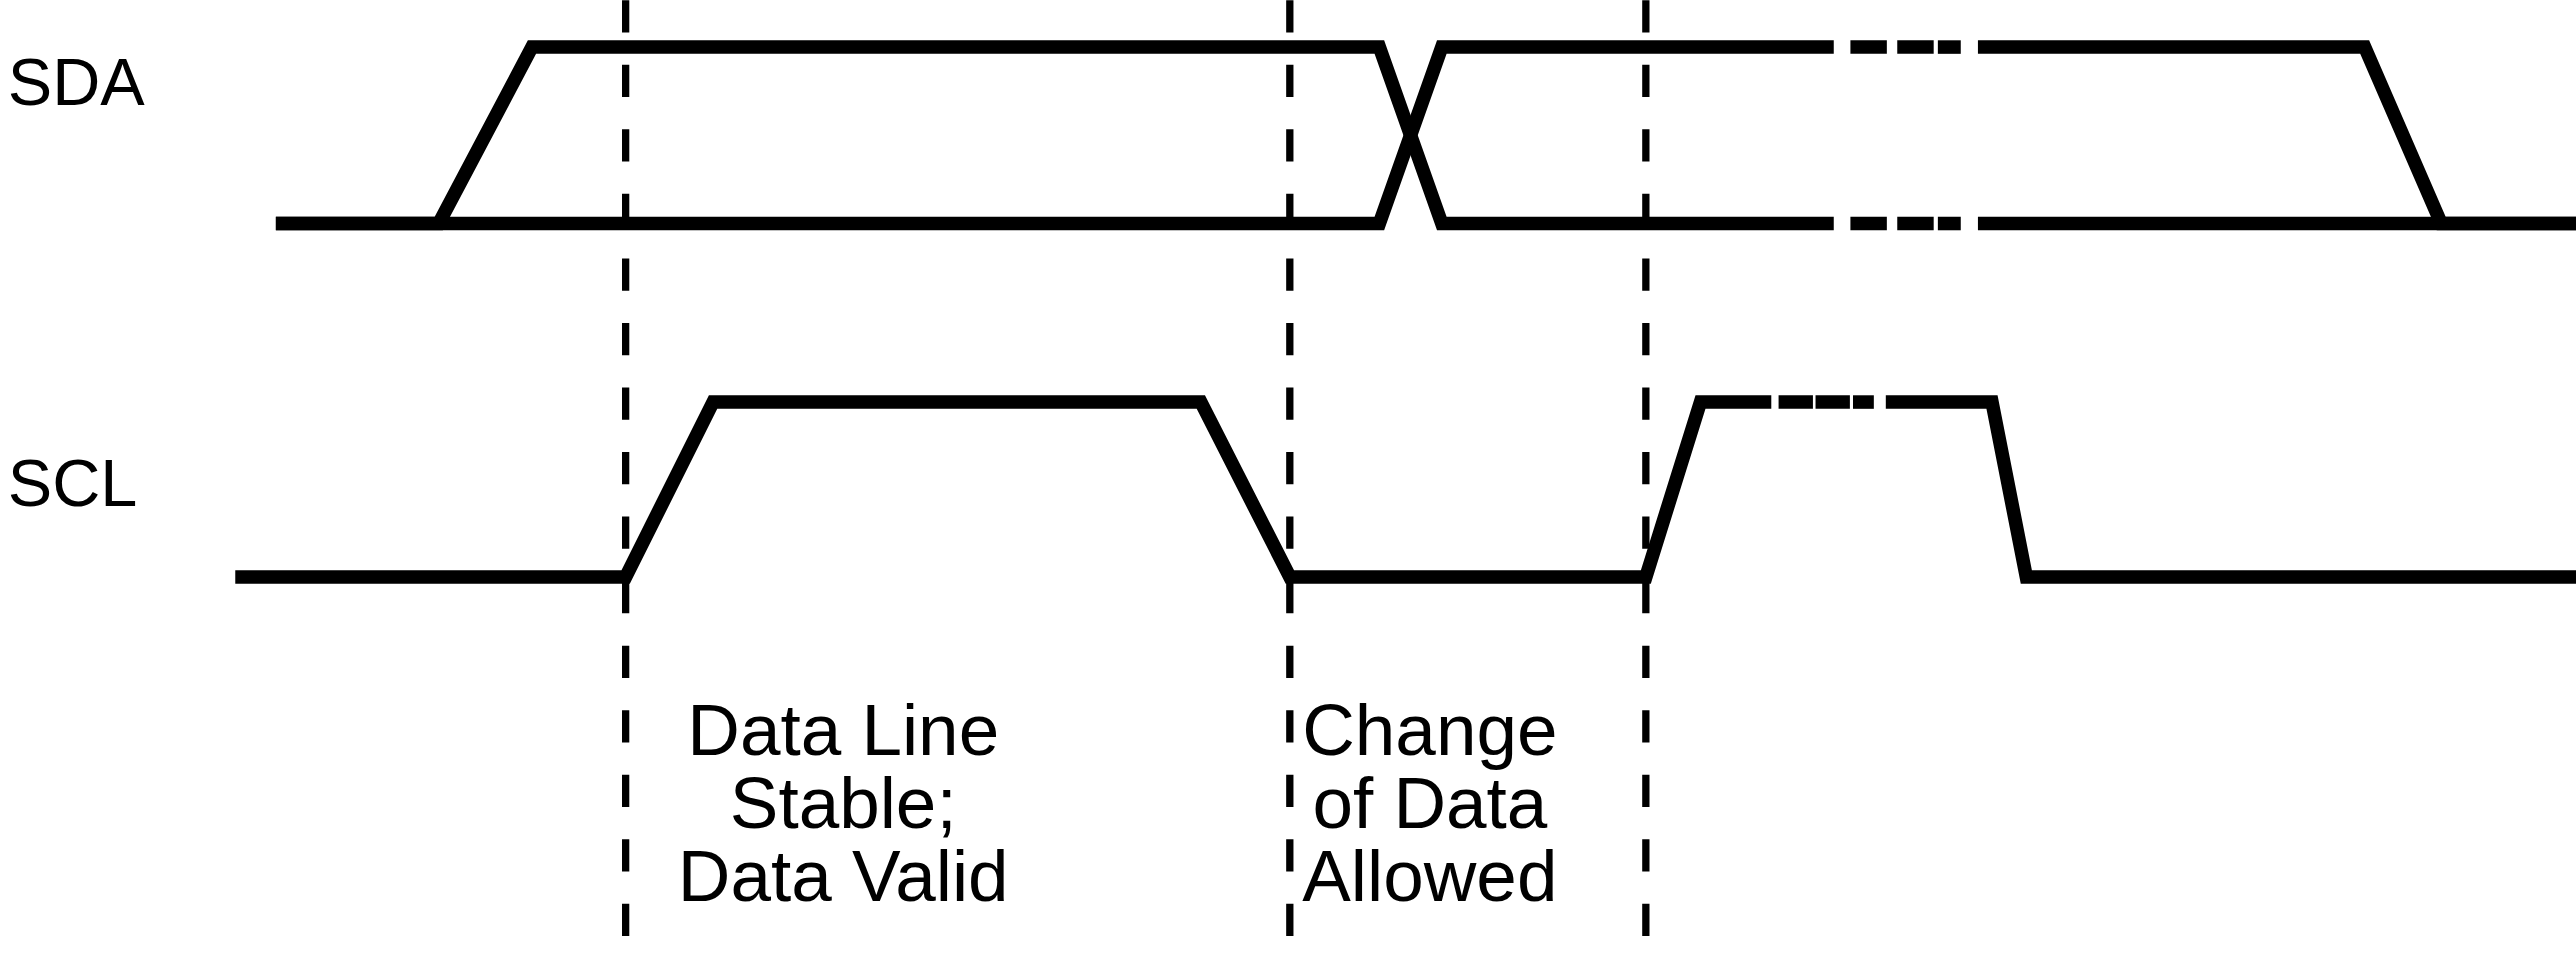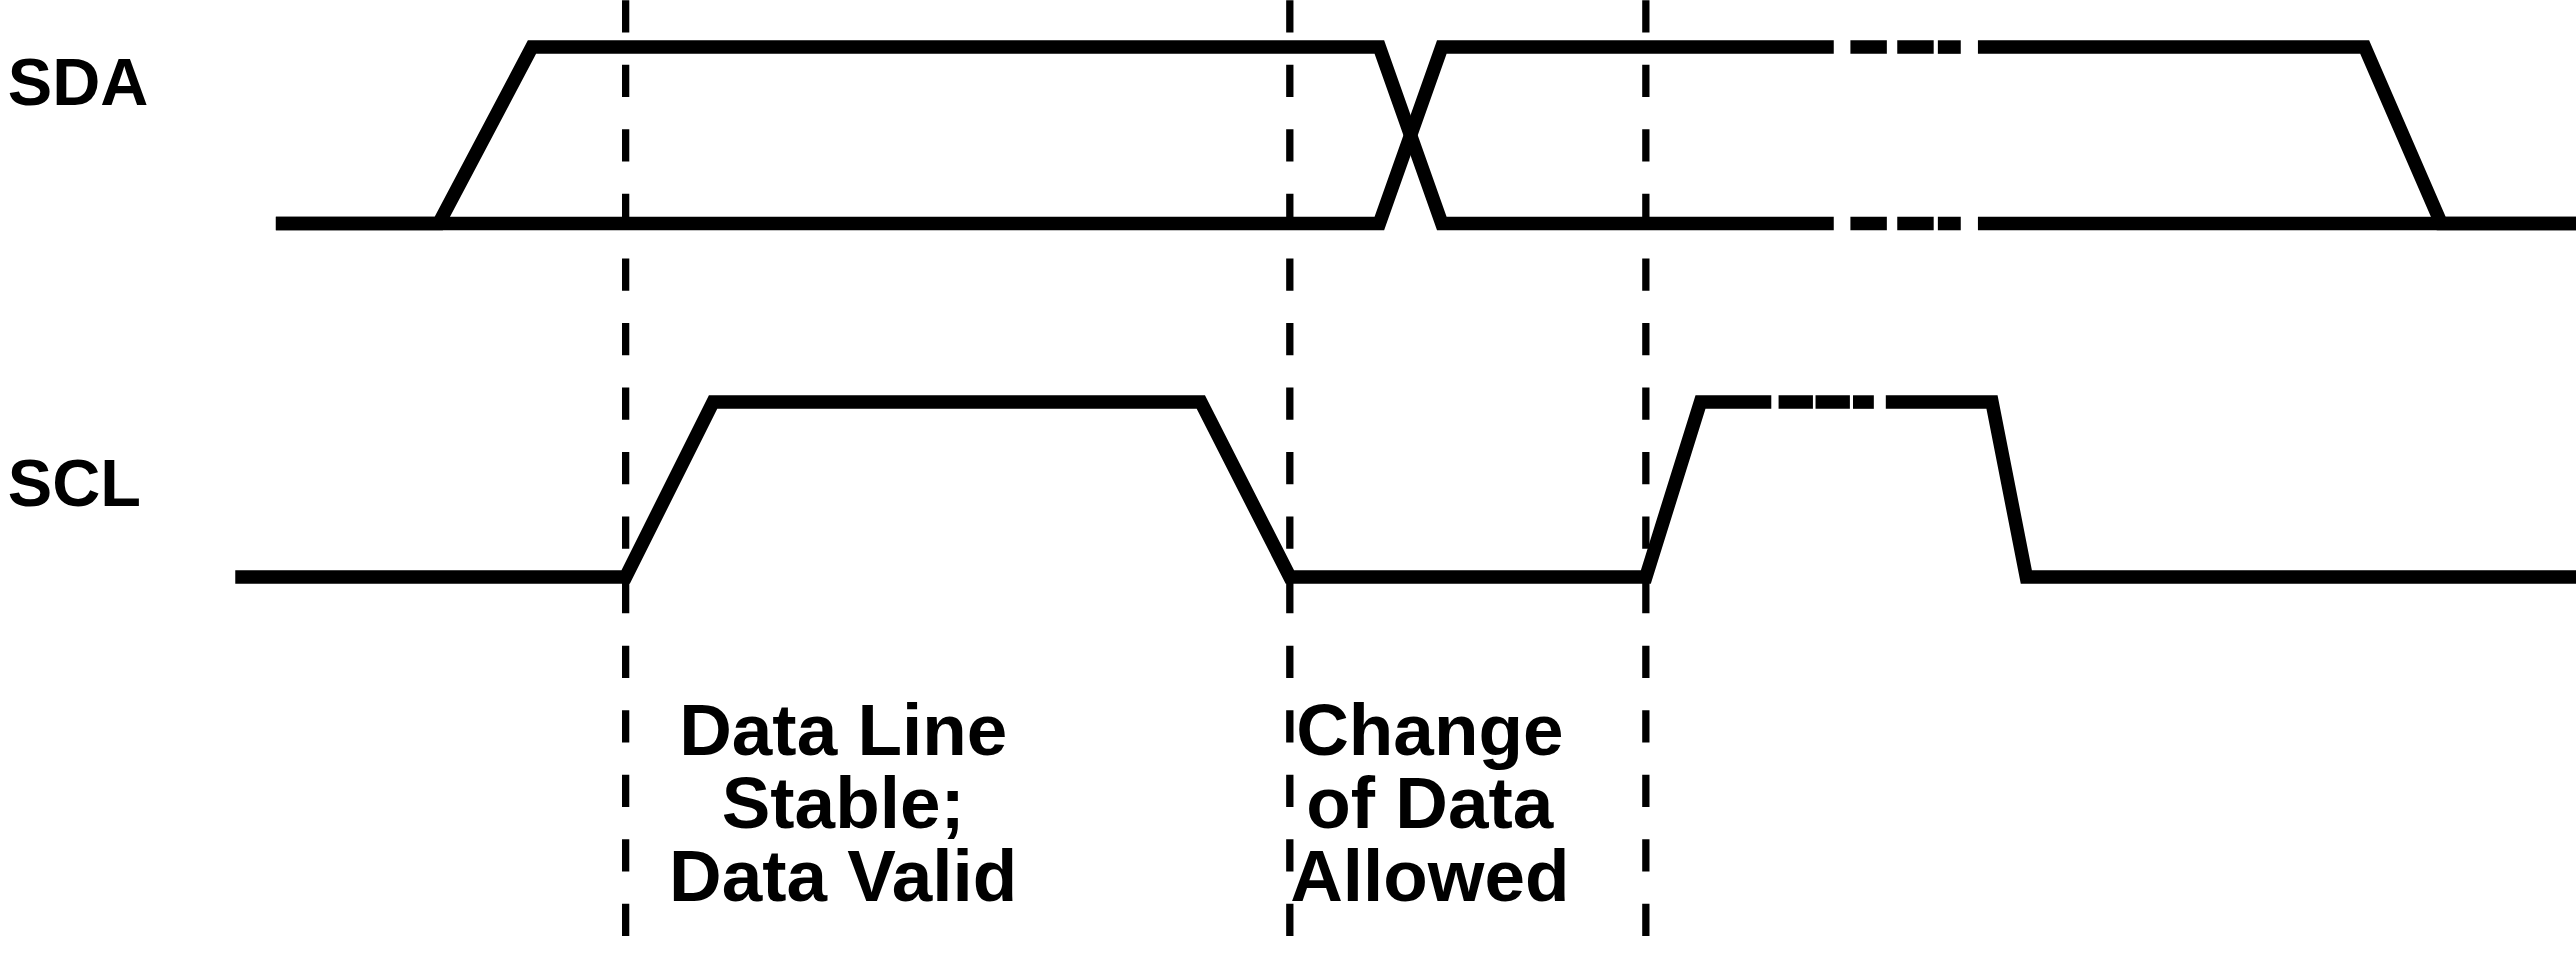--- a/index.html
+++ b/index.html
@@ -9,21 +9,20 @@
   }
   body {
     font-family: "Liberation Sans", sans-serif;
   }
   #diagram-root {
     position: relative;
     width: 2576px;
     height: 954px;
     background: #ffffff;
     overflow: hidden;
-    font-weight: bold;
   }
   svg#timing-svg {
     display: block;
     width: 2576px;
     height: 954px;
   }
   .wave-path {
     fill: none;
     stroke-linecap: butt;
     stroke-linejoin: miter;

